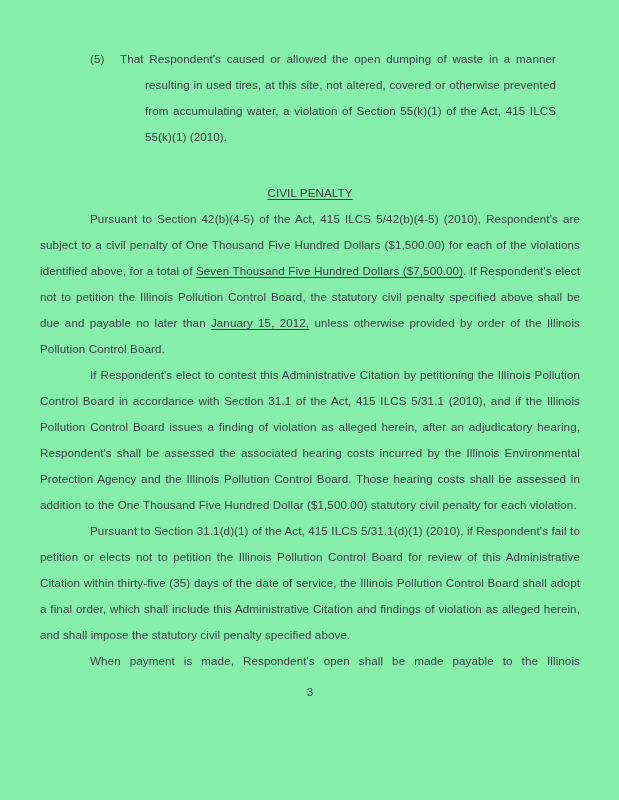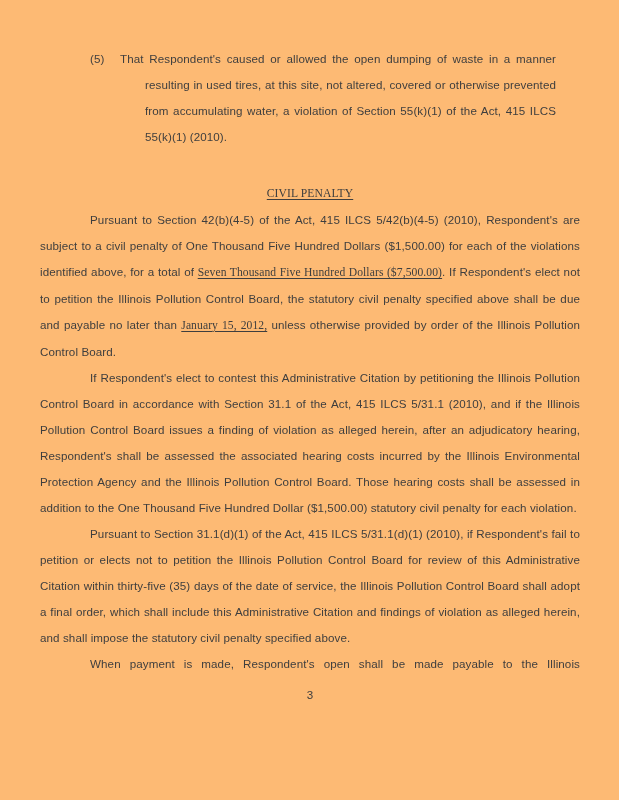--- a/index.html
+++ b/index.html
@@ -7,21 +7,21 @@
   body {
     width: 619px;
     height: 800px;
     font-family: "Liberation Sans", "DejaVu Sans", sans-serif;
     color: #3e3e3e;
     overflow: hidden;
   }
   .page {
     width: 619px;
     height: 800px;
-    background: #fdba74;
+    background: #86efac;
     padding: 46px 39px 0 40px;
     position: relative;
   }
   .doc {
     font-size: 11.6px;
     line-height: 26px;
     letter-spacing: 0.1px;
   }
   
   .item-5 {
@@ -32,21 +32,21 @@
   }
   .item-num {
     display: inline-block;
     width: 30px;
     text-indent: 0;
   }
   .heading {
     text-align: center;
     margin-top: 30px;
   }
-  .u { text-decoration: underline; text-underline-offset: 2px; font-family: Liberation Serif, serif; }
+  .u { text-decoration: underline; text-underline-offset: 2px; }
   p.body {
     text-align: justify;
     text-indent: 50px;
   }
   .force-last { text-align-last: justify; }
   .page-num {
     text-align: center;
     margin-top: 5px;
   }
 </style>

